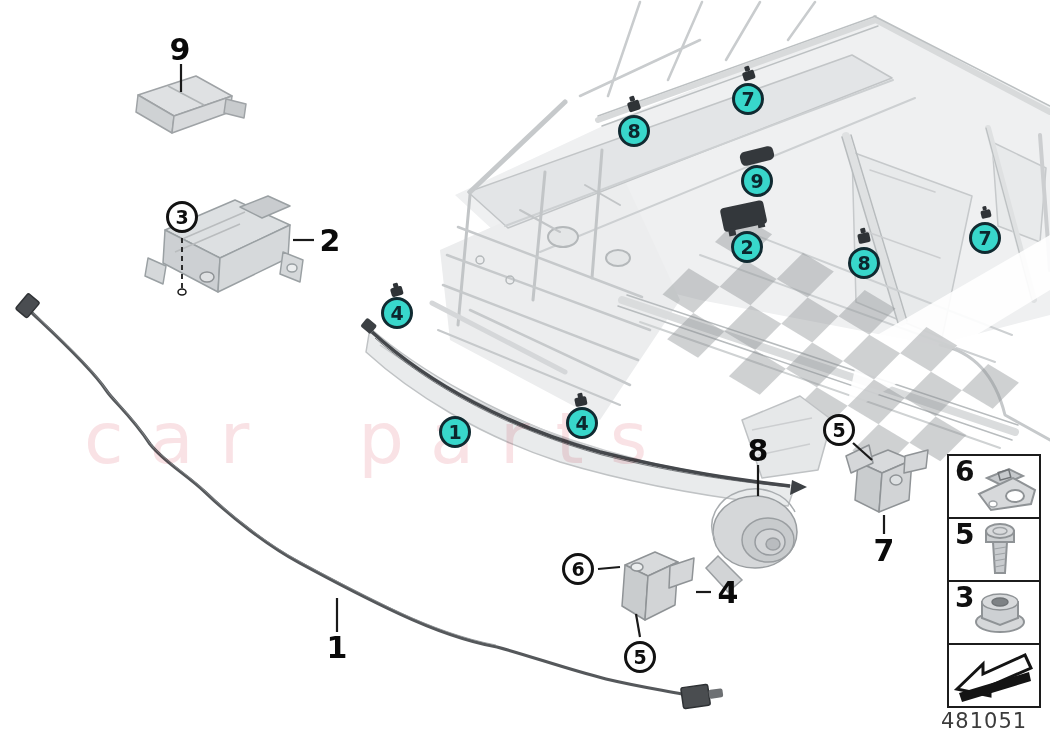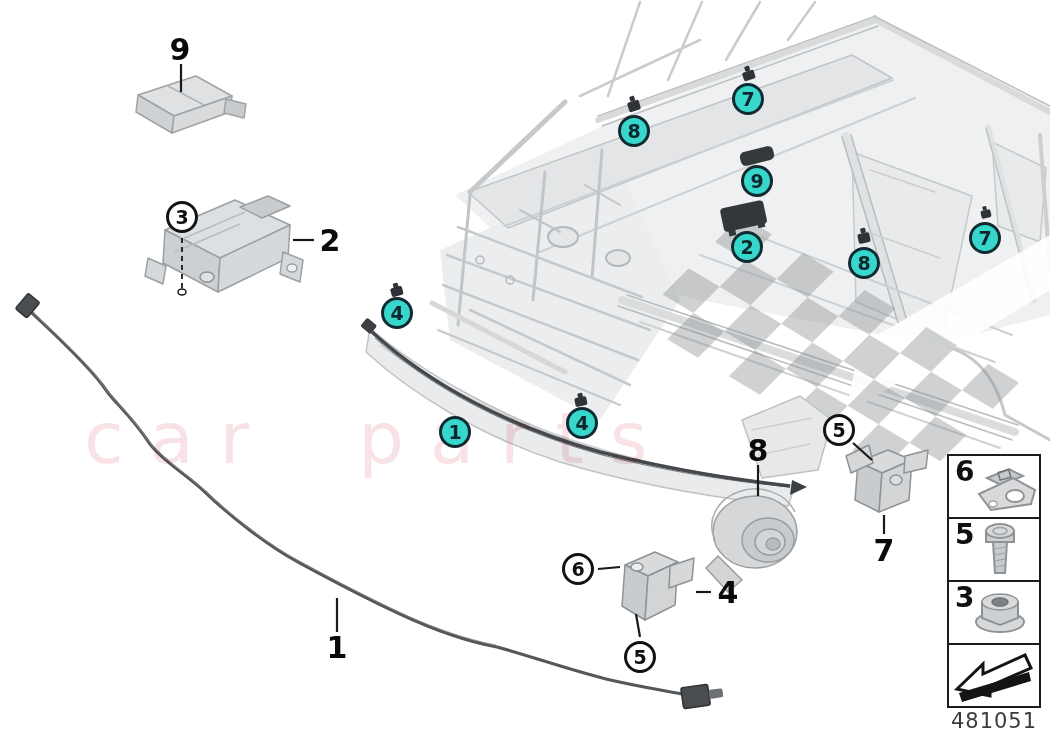--- a/index.html
+++ b/index.html
@@ -20,21 +20,21 @@
        display:flex;align-items:center;justify-content:center;z-index:30;}
   .part-label{position:absolute;transform:translate(-50%,-50%);font-size:30px;font-weight:bold;
        color:#0a0a0a;z-index:25;line-height:1;}
   
   .legend{position:absolute;left:947px;top:454px;width:94px;height:254px;border:2px solid #1c1c1c;
        background:#fff;box-sizing:border-box;display:flex;flex-direction:column;z-index:40;}
   .legend-cell{flex:1;border-bottom:2px solid #1c1c1c;position:relative;overflow:hidden;}
   .legend-cell:last-child{border-bottom:none;}
   .legend-num{position:absolute;left:6px;top:1px;font-size:28px;font-weight:bold;color:#101010;line-height:1.1;}
   .legend-cell svg{position:absolute;left:0;top:0;}
-  .diagram-number{position:absolute;left:941px;top:709px;width:106px;text-align:center;font-size:21px;
+  .diagram-number{position:absolute;left:941px;top:709px;width:106px;text-align:left;font-size:21px;
        color:#3b3b3b;letter-spacing:1px;z-index:40;}
 </style>
 </head>
 <body>
 
 <div class="canvas">
 
   <svg class="sketch-svg" width="1050" height="735" viewBox="0 0 1050 735">
 
     <g stroke-linecap="round" stroke-linejoin="round">

